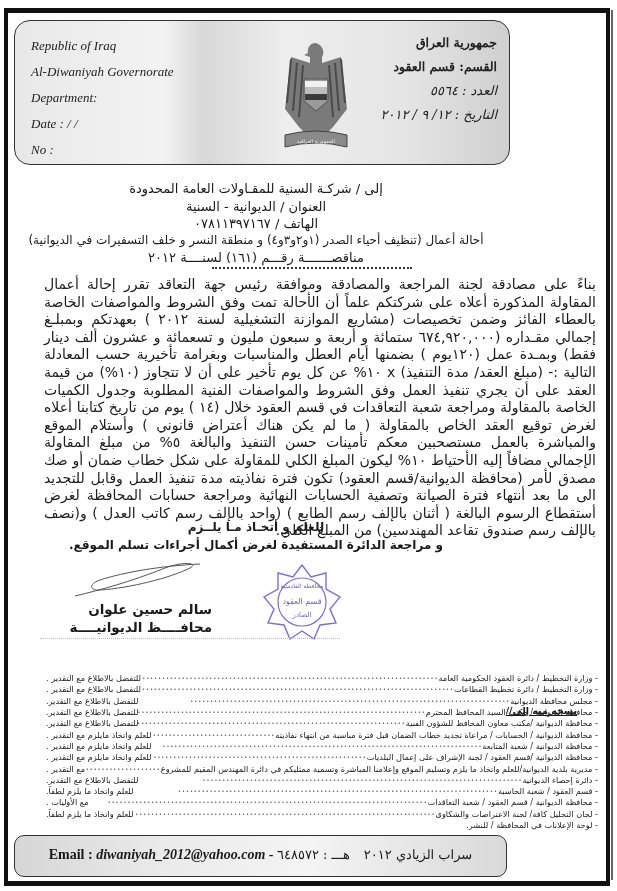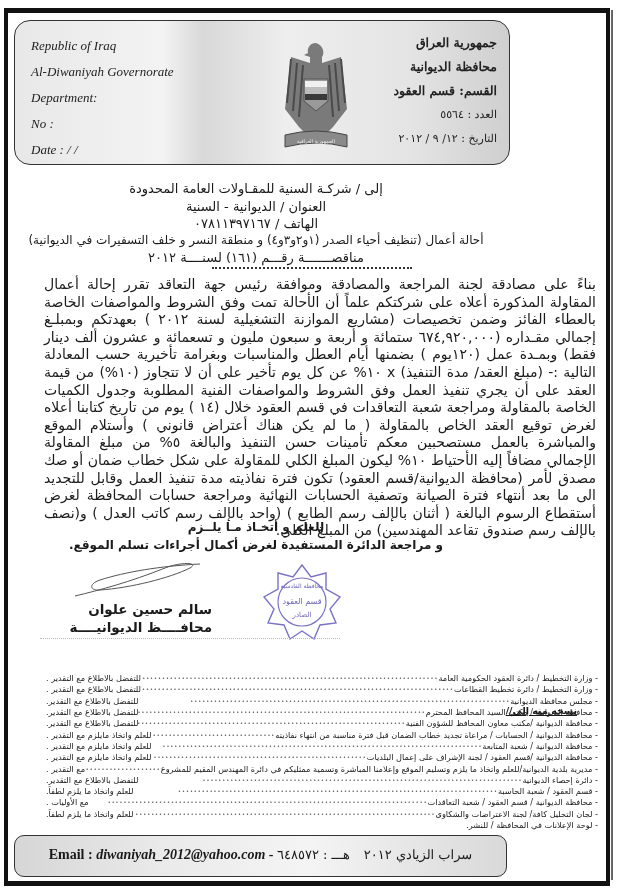--- a/index.html
+++ b/index.html
@@ -11,21 +11,21 @@
   .frame-inner-right { position: absolute; right: 4px; top: 10px; width: 2px; height: 870px; background: #666; }
 
   
   .header { position: absolute; left: 14px; top: 20px; width: 496px; height: 145px;
             border: 1.5px solid #333; border-radius: 16px;
             background: linear-gradient(90deg, #e8e8e8 0%, #f3f3f3 30%, #d8d8d8 38%, #eeeeee 55%, #e4e4e4 80%, #cfcfcf 100%);
             overflow: hidden; }
   .header { width: 496px; left: 14px; }
   .hdr-left { position: absolute; left: 16px; top: 12px; font-family: "Liberation Serif", serif; font-style: italic; font-size: 13px; line-height: 26px; color: #222; }
   .hdr-right { position: absolute; right: 12px; top: 10px; direction: rtl; text-align: right; font-family: "DejaVu Serif", serif; font-size: 12.5px; line-height: 24px; color: #222; font-weight: bold; }
-  .hdr-right .small { font-size: 11px; font-weight: normal; }
+  .hdr-right .small { font-size: 13px; font-weight: normal; font-style: italic; }
   .emblem { position: absolute; left: 262px; top: 18px; width: 78px; height: 115px; }
 
   
   .center { position: absolute; left: 0; width: 512px; text-align: center; direction: rtl; font-family: "DejaVu Sans", sans-serif; }
   .to-line { top: 181px; font-size: 13px; }
   .addr-line { top: 199px; font-size: 13px; }
   .phone-line { top: 216px; font-size: 13px; }
   .subject-line { top: 233px; font-size: 12px; }
   .tender-line { top: 250px; font-size: 13px; }
   .dots-line { position: absolute; left: 212px; top: 267px; width: 200px; border-top: 2px dotted #333; }
@@ -60,38 +60,37 @@
 <body>
 
 <div class="frame"></div>
 <div class="frame-inner-right"></div>
 
 <div class="header">
   <div class="hdr-left">
     <div>Republic of Iraq</div>
     <div>Al-Diwaniyah Governorate</div>
     <div>Department:</div>
+    <div>Date :   /   /</div>
     <div>No :</div>
-    <div>Date :   /   /</div>
   </div>
 
   <svg class="emblem" viewBox="0 0 78 115">
     <path d="M39 4 C33 4 30 9 31 14 L27 16 L33 18 L33 24 L14 18 L8 70 L22 88 L30 96 L48 96 L56 88 L70 70 L64 18 L45 24 L45 18 C48 14 46 6 39 4 Z" fill="#7a7a7a"></path>
     <path d="M14 20 L10 64 M20 24 L16 72 M26 26 L22 78 M64 20 L68 64 M58 24 L62 72 M52 26 L56 78" stroke="#4a4a4a" stroke-width="2"></path>
     <path d="M27 40 L51 40 L51 62 L39 72 L27 62 Z" fill="#9a9a9a" stroke="#555" stroke-width="1"></path>
     <rect x="28" y="42" width="22" height="6" fill="#f0f0f0"></rect>
     <rect x="28" y="48" width="22" height="7" fill="#bdbdbd"></rect>
     <rect x="28" y="55" width="22" height="6" fill="#3a3a3a"></rect>
     <path d="M8 96 Q39 88 70 96 L70 108 Q39 100 8 108 Z" fill="#8a8a8a" stroke="#444"></path>
     <text x="39" y="104" font-size="5" text-anchor="middle" fill="#eee">الجمهورية العراقية</text>
   </svg>
 
   <div class="hdr-right">
     <div>جمهورية العراق</div>
-    <div>محافظة الديوانية</div>
     <div>القسم: قسم العقود</div>
     <div class="small">العدد : ٥٥٦٤</div>
     <div class="small">التاريخ : ١٢/ ٩ / ٢٠١٢</div>
   </div>
 </div>
 
 <div class="center to-line">إلى / شركـة السنية للمقـاولات العامة المحدودة</div>
 <div class="center addr-line">العنوان / الديوانية - السنية</div>
 <div class="center phone-line">الهاتف / ٠٧٨١١٣٩٧١٦٧</div>
 <div class="center subject-line">أحالة أعمال (تنظيف أحياء الصدر (١و٢و٣و٤) و منطقة النسر و خلف التسفيرات في الديوانية)</div>

